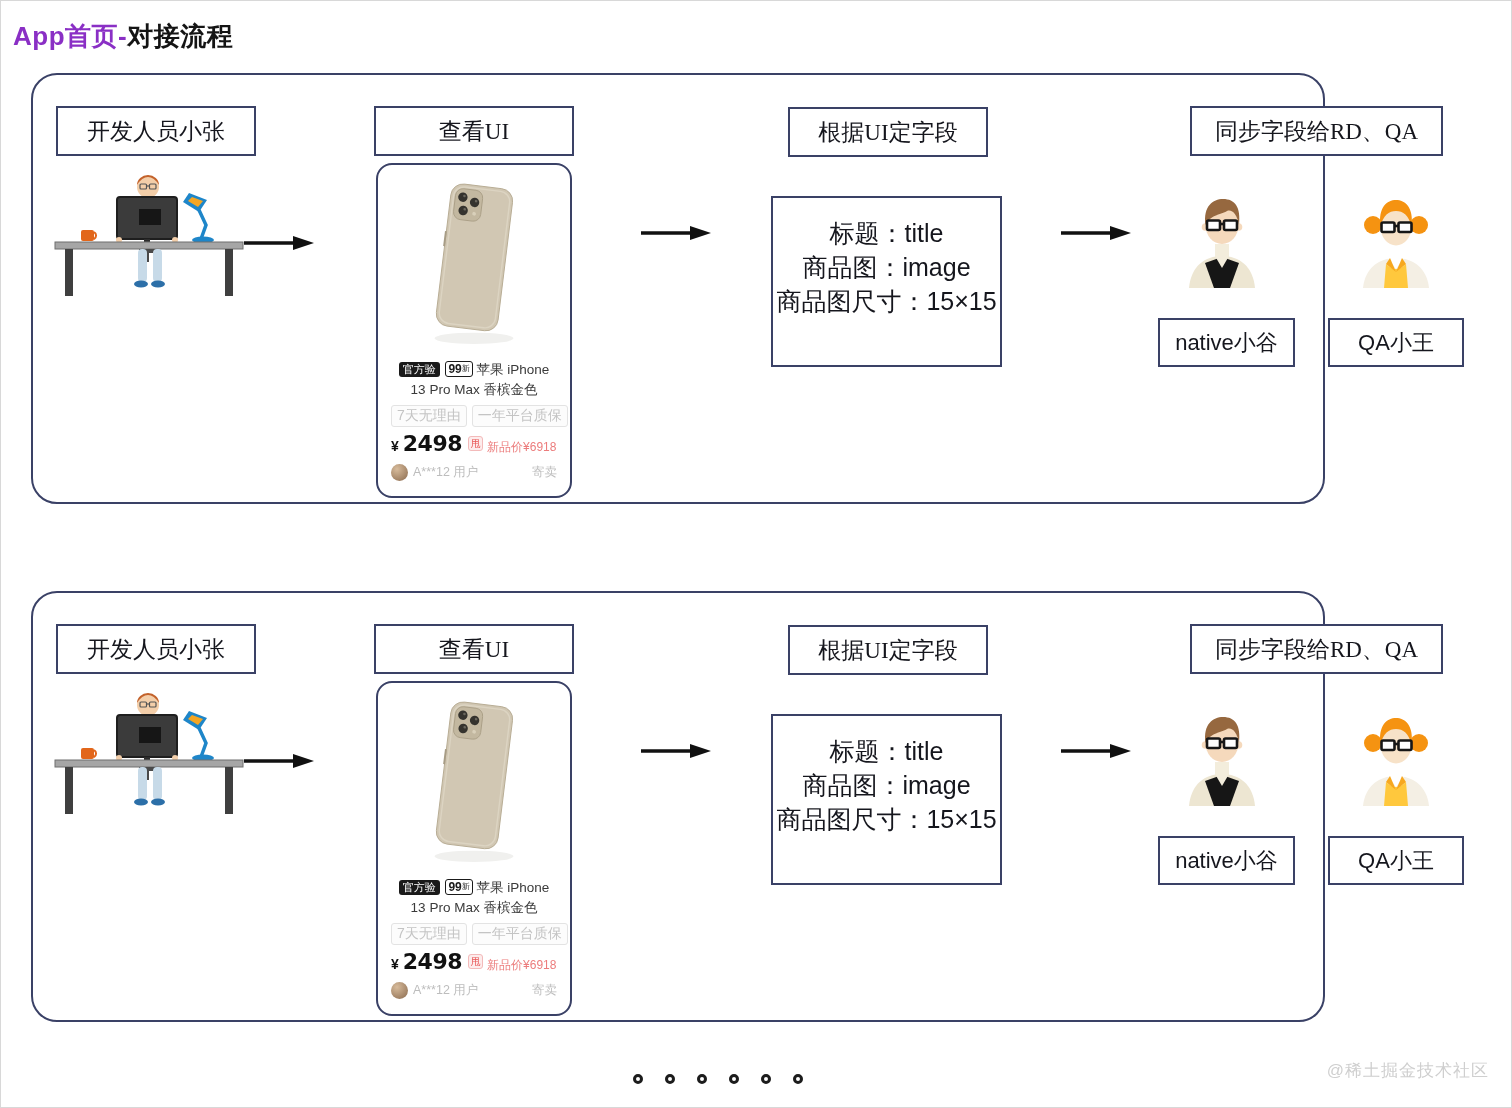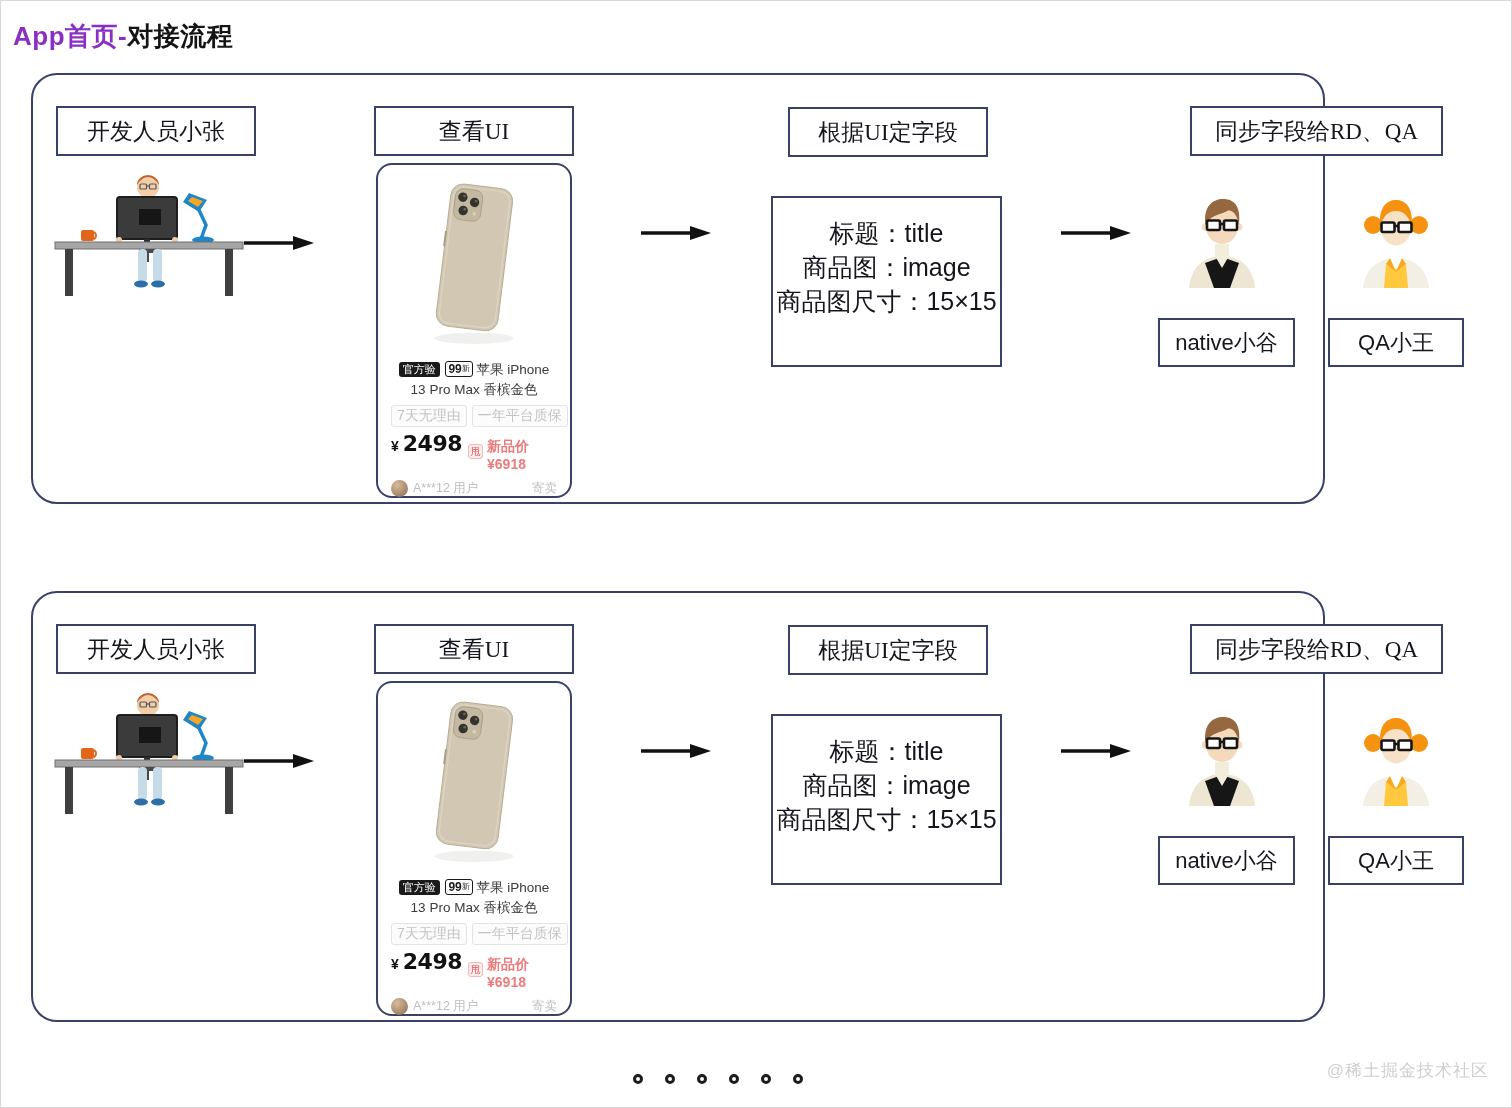--- a/index.html
+++ b/index.html
@@ -47,21 +47,21 @@
   .card-tags { margin-top:5px; display:flex; gap:5px; }
   .tag { font-size:14px; color:#c4c4c4; border:1px solid #e3e3e3; background:#fcfcfc;
          border-radius:3px; padding:1px 5px; white-space:nowrap; }
   .card-price { margin-top:4px; display:flex; align-items:baseline; gap:4px; }
   .cur { font-size:14px; font-weight:bold; color:#111; }
   .amount { font-size:22px; font-weight:bold; color:#111; letter-spacing:-.5px;
             font-family:"DejaVu Sans",sans-serif; }
   .pbadge { align-self:center; min-width:15px; height:15px; border:1px solid #F3BABA;
             background:#FDECEC; color:#E85555; font-size:10px; line-height:14px;
             text-align:center; border-radius:3px; margin-left:2px; }
-  .nprice { font-size:14px; font-weight:bold; color:#EC7C7C; }
+  .nprice { font-size:12px; font-weight:normal; color:#EC7C7C; }
   .card-seller { margin-top:8px; display:flex; align-items:flex-start; gap:5px;
                  font-size:12.5px; color:#bdbdbd; }
   .s-avatar { width:17px; height:17px; border-radius:50%;
               background:radial-gradient(circle at 35% 30%, #d7bb9b, #8a6a4e); }
   .s-consign { margin-left:auto; }
 
   
   .dots { position:absolute; left:632px; top:1073px; display:flex; gap:22px; }
   .dot { width:10px; height:10px; border:3px solid #1c1c1c; border-radius:50%;
          background:#fff; }

